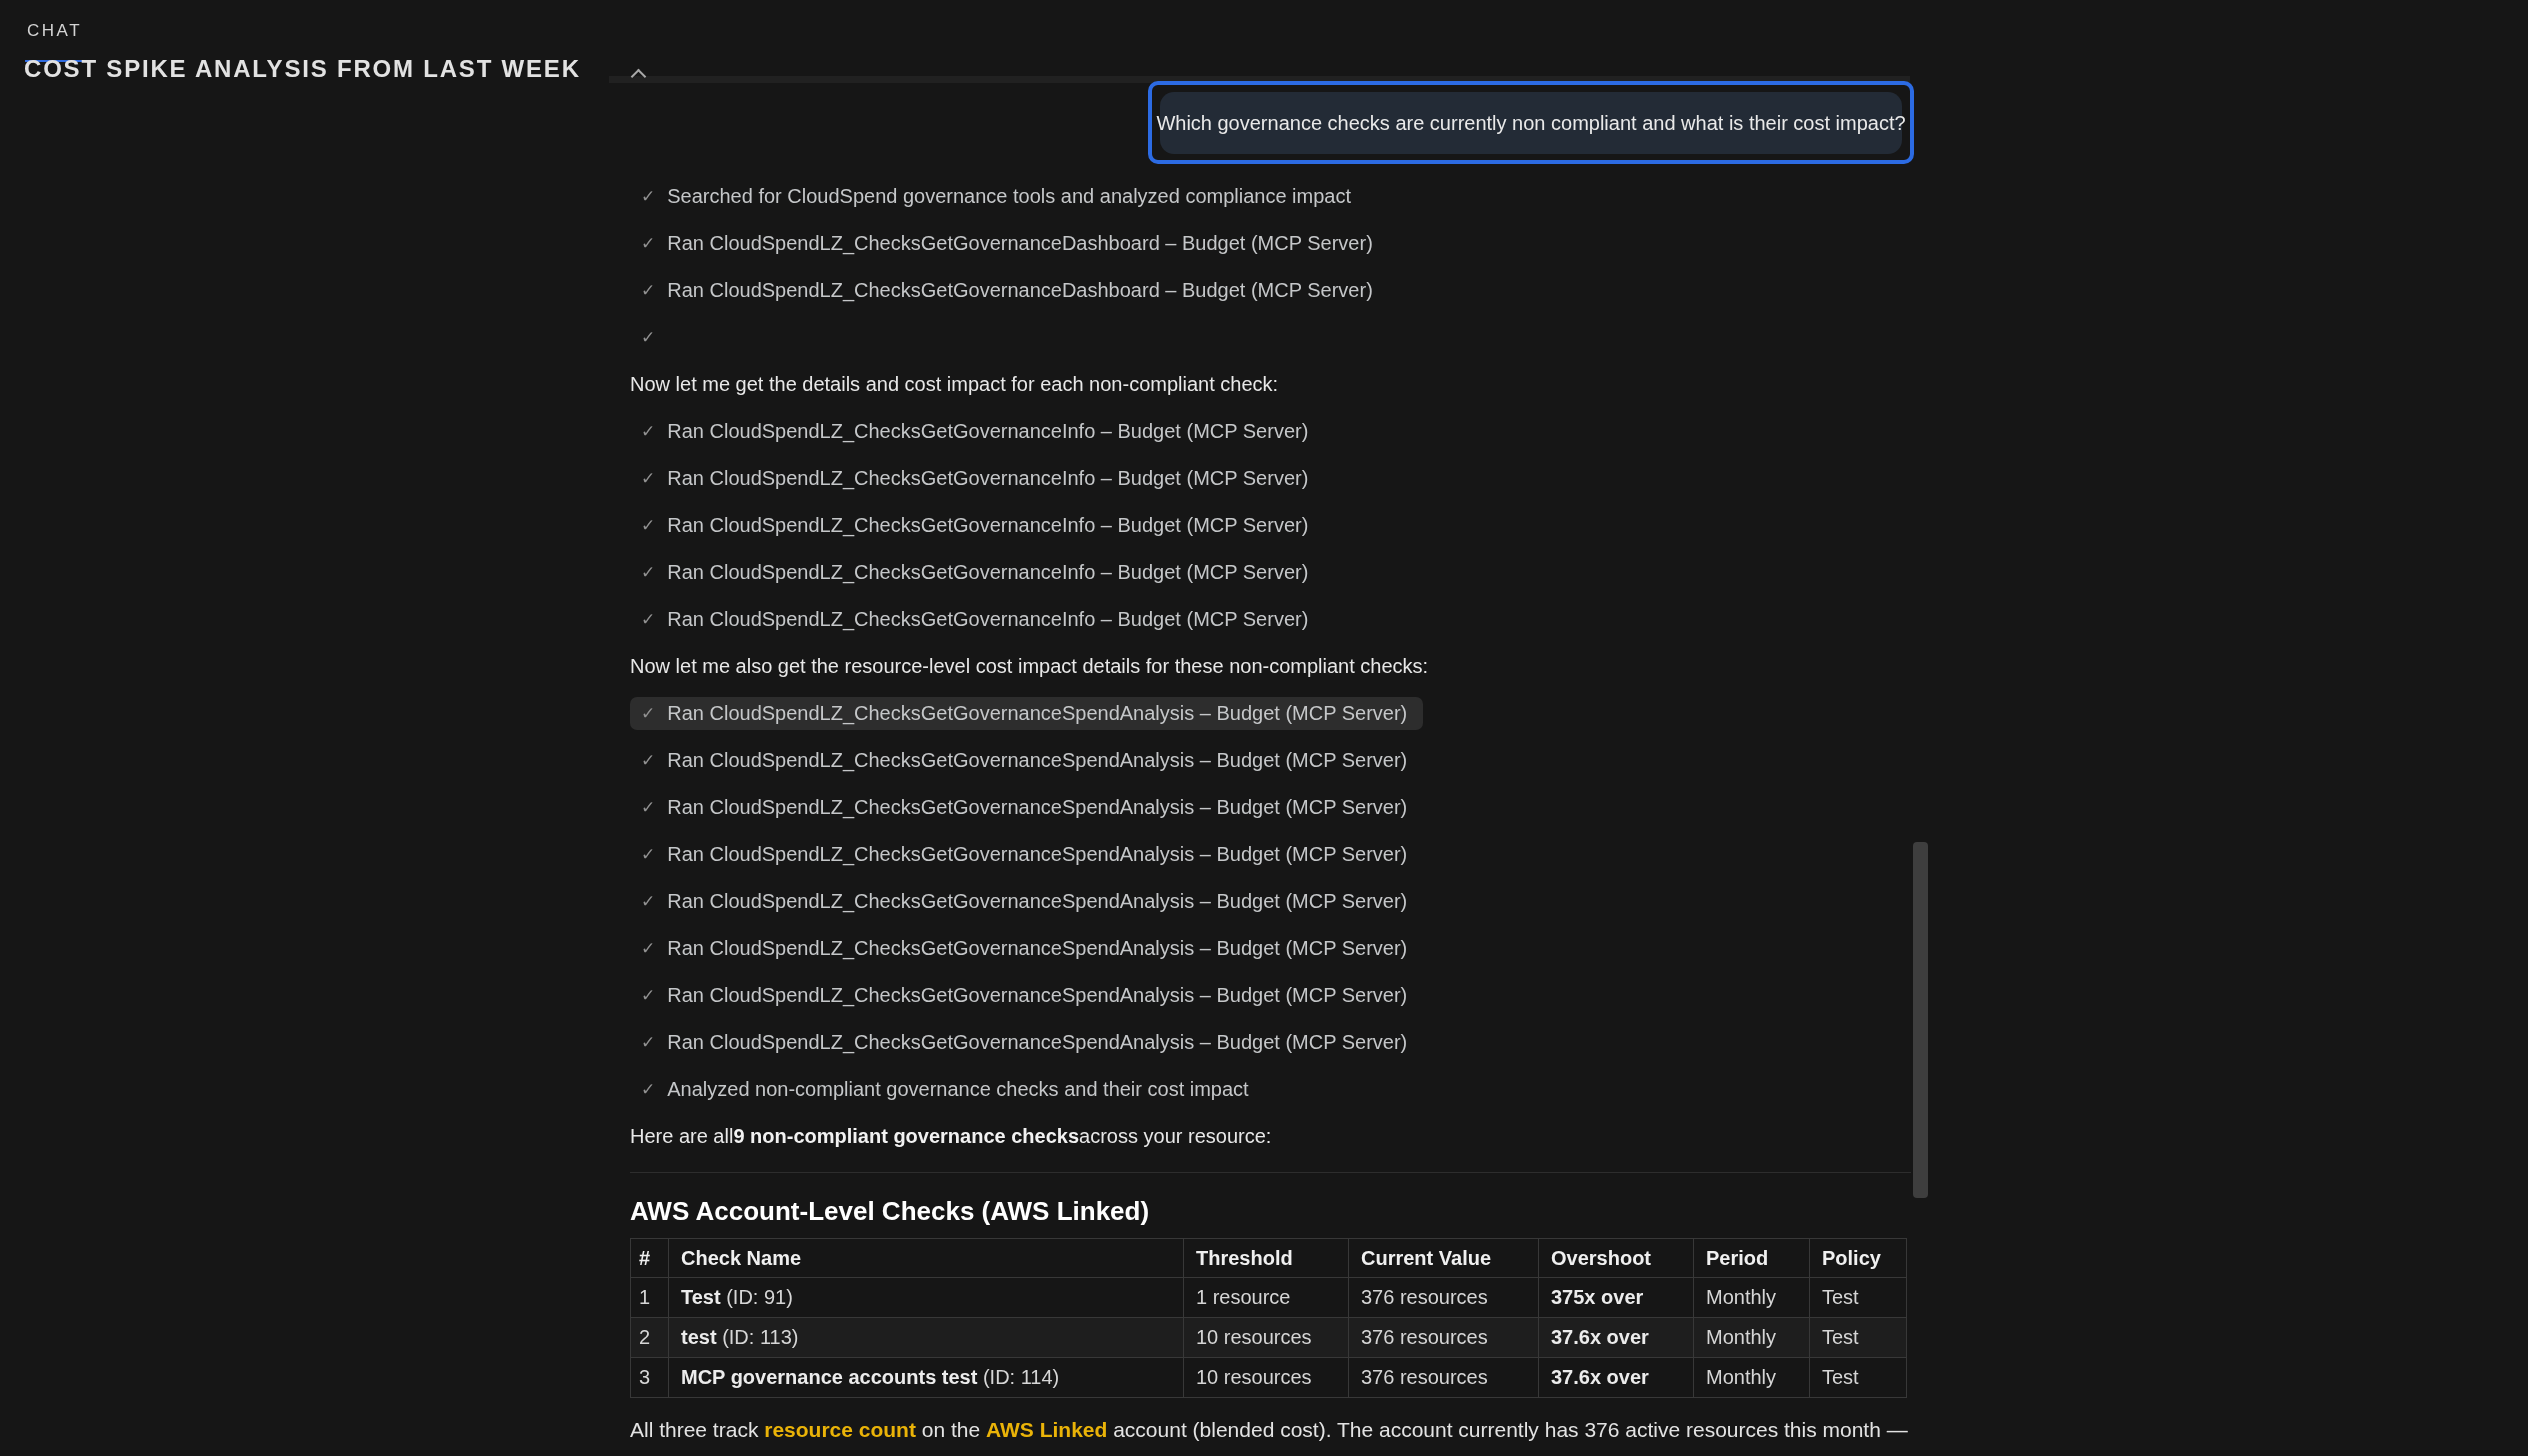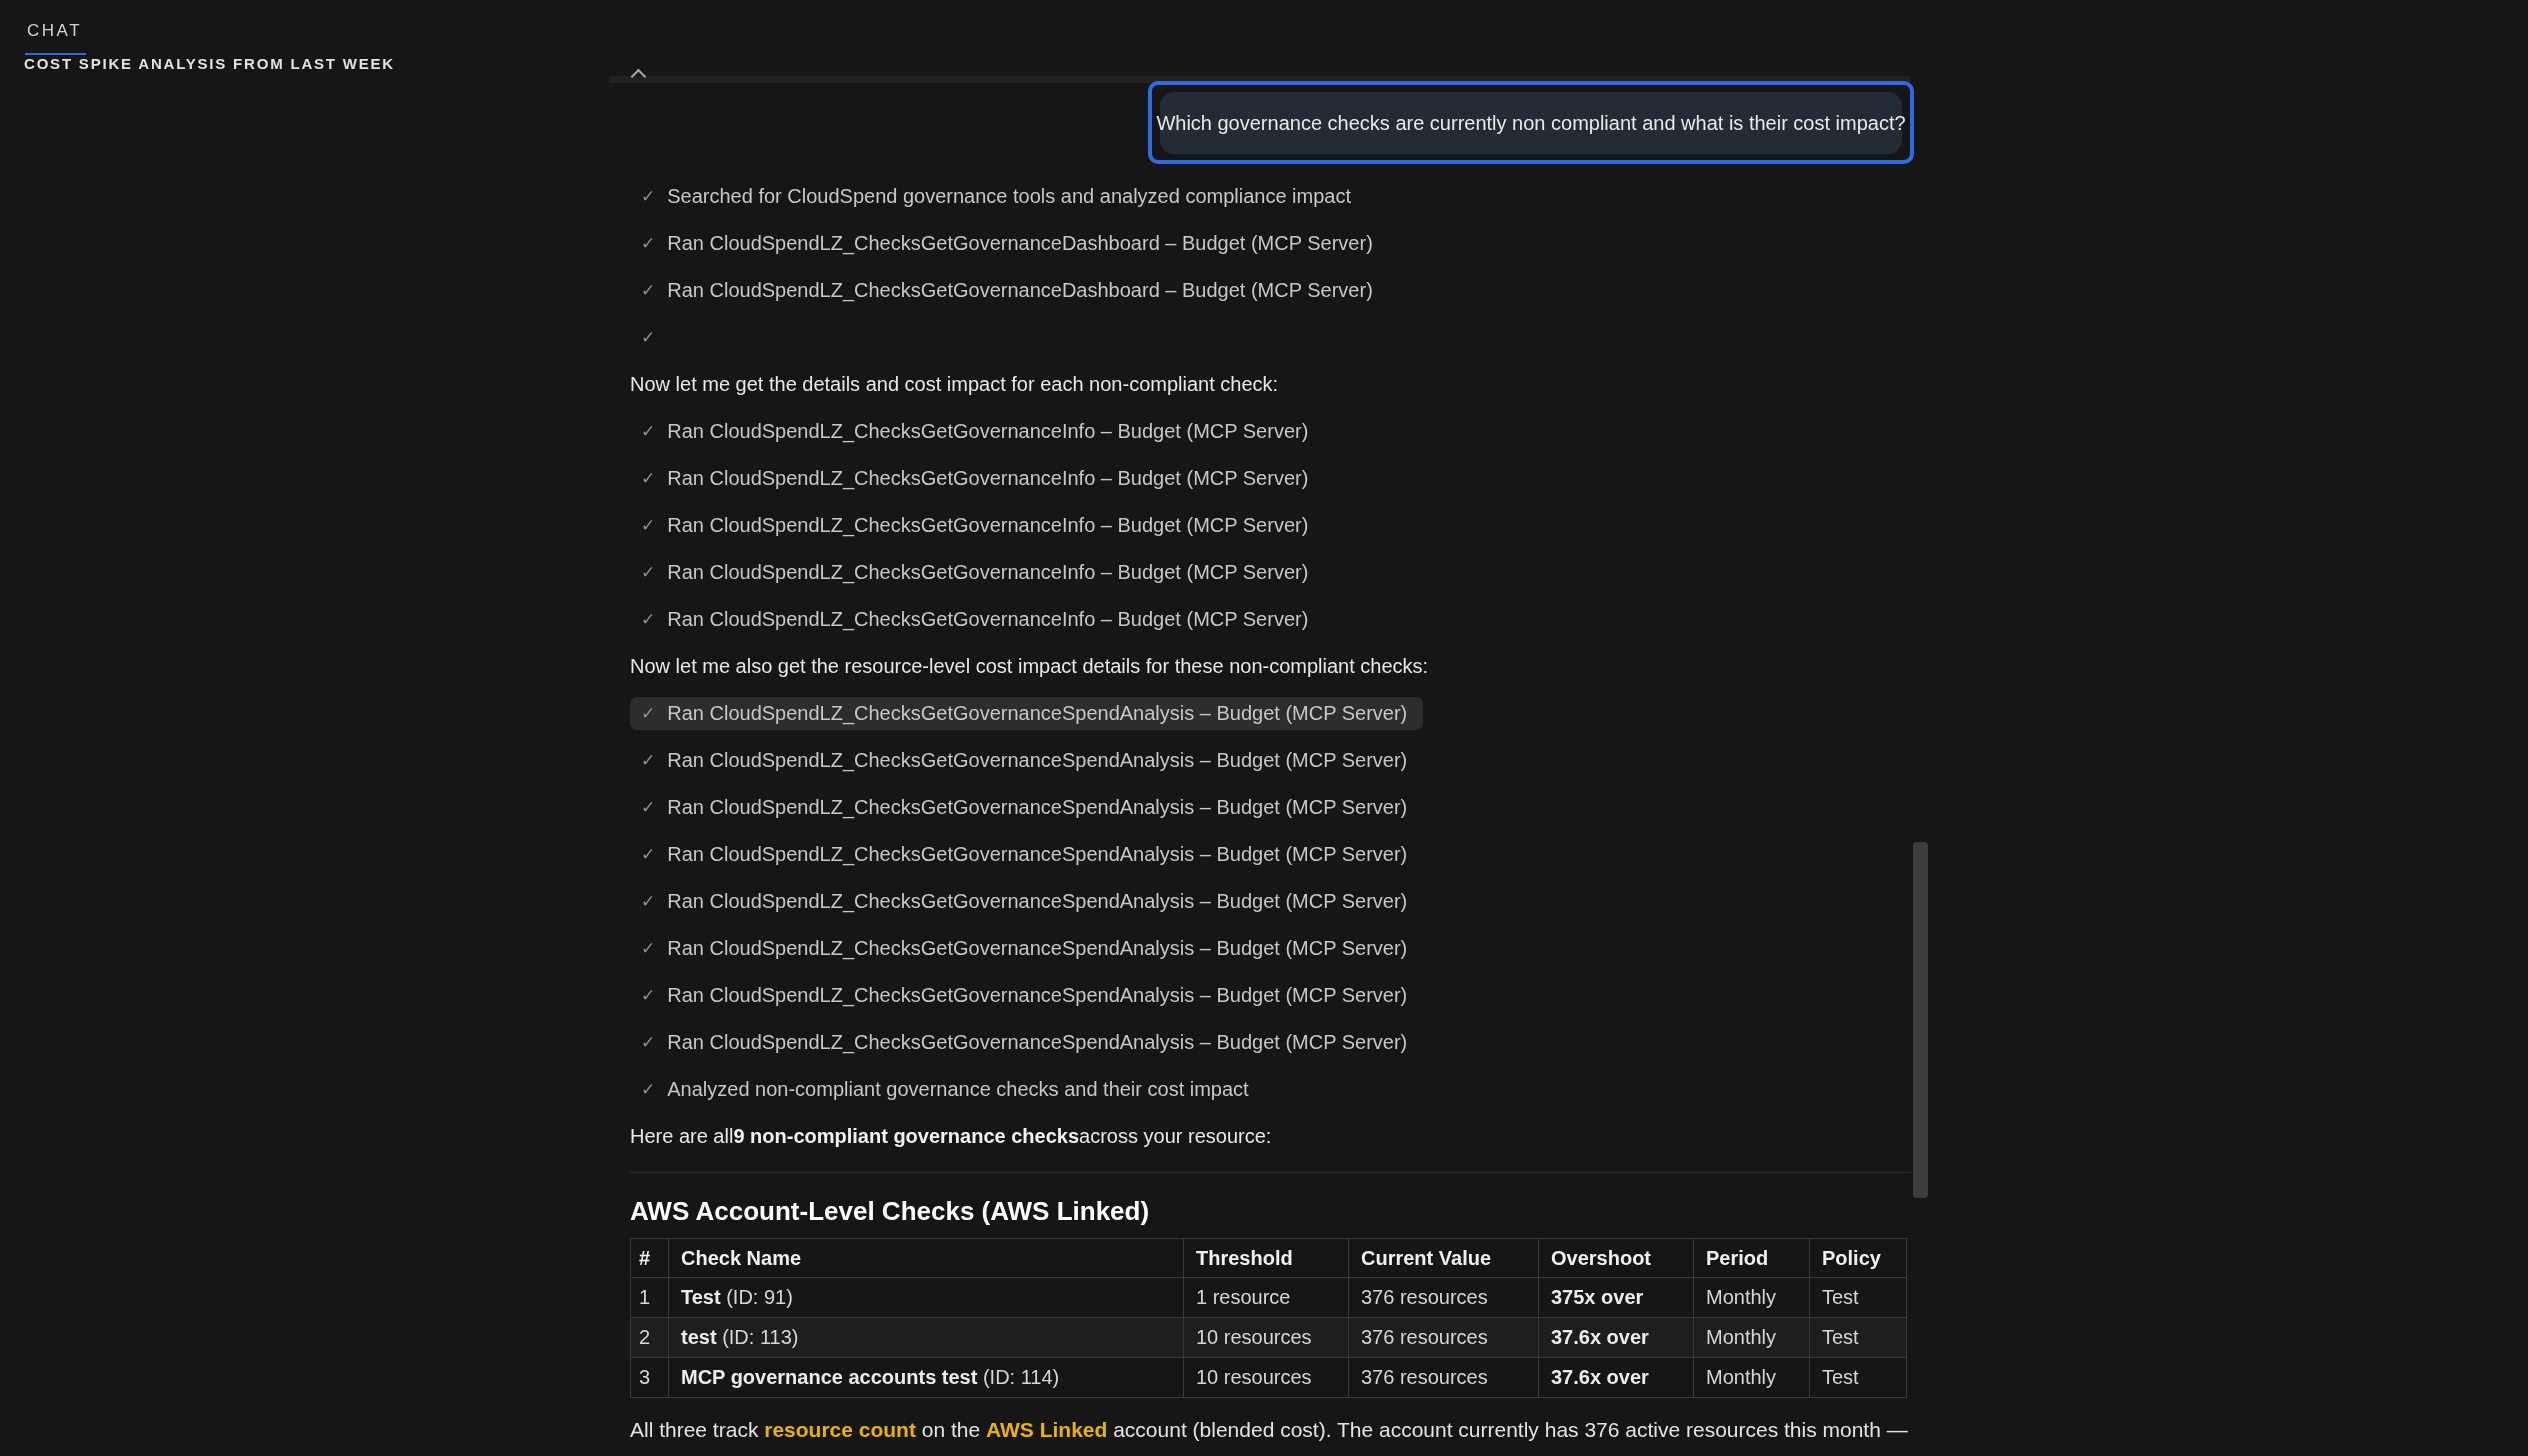--- a/index.html
+++ b/index.html
@@ -3,22 +3,22 @@
 <meta charset="utf-8">
 <style>
   * { margin:0; padding:0; box-sizing:border-box; }
   html,body { width:2528px; height:1456px; background:#161616; overflow:hidden;
               font-family:"Liberation Sans", sans-serif; }
   #app { position:relative; width:2528px; height:1456px; background:#161616; }
 
   
   #chat-tab { position:absolute; left:25px; top:21px; display:inline-block;
               font-size:17px; letter-spacing:2.5px; color:#d3d3d3;
-              padding:0 4px 12px 2px; border-bottom:2px solid #2f6be0; cursor:pointer; }
-  #conv-title { position:absolute; left:24px; top:55px; font-size:15px; font-weight:bold;
+              padding:0 4px 19px 2px; border-bottom:2px solid #2f6be0; cursor:pointer; }
+  #conv-title { position:absolute; left:24px; top:55px; font-size:24px; font-weight:bold;
                 letter-spacing:1.8px; color:#e2e2e2; white-space:nowrap; }
 
   
   #top-strip { position:absolute; left:609px; top:76px; width:1301px; height:7px;
                background:#212121; }
   #top-strip .chev { position:absolute; left:24px; top:-5px; width:11px; height:11px;
                border-top:2px solid #a8a8a8; border-left:2px solid #a8a8a8;
                transform:rotate(45deg); background:transparent; }
 
   

